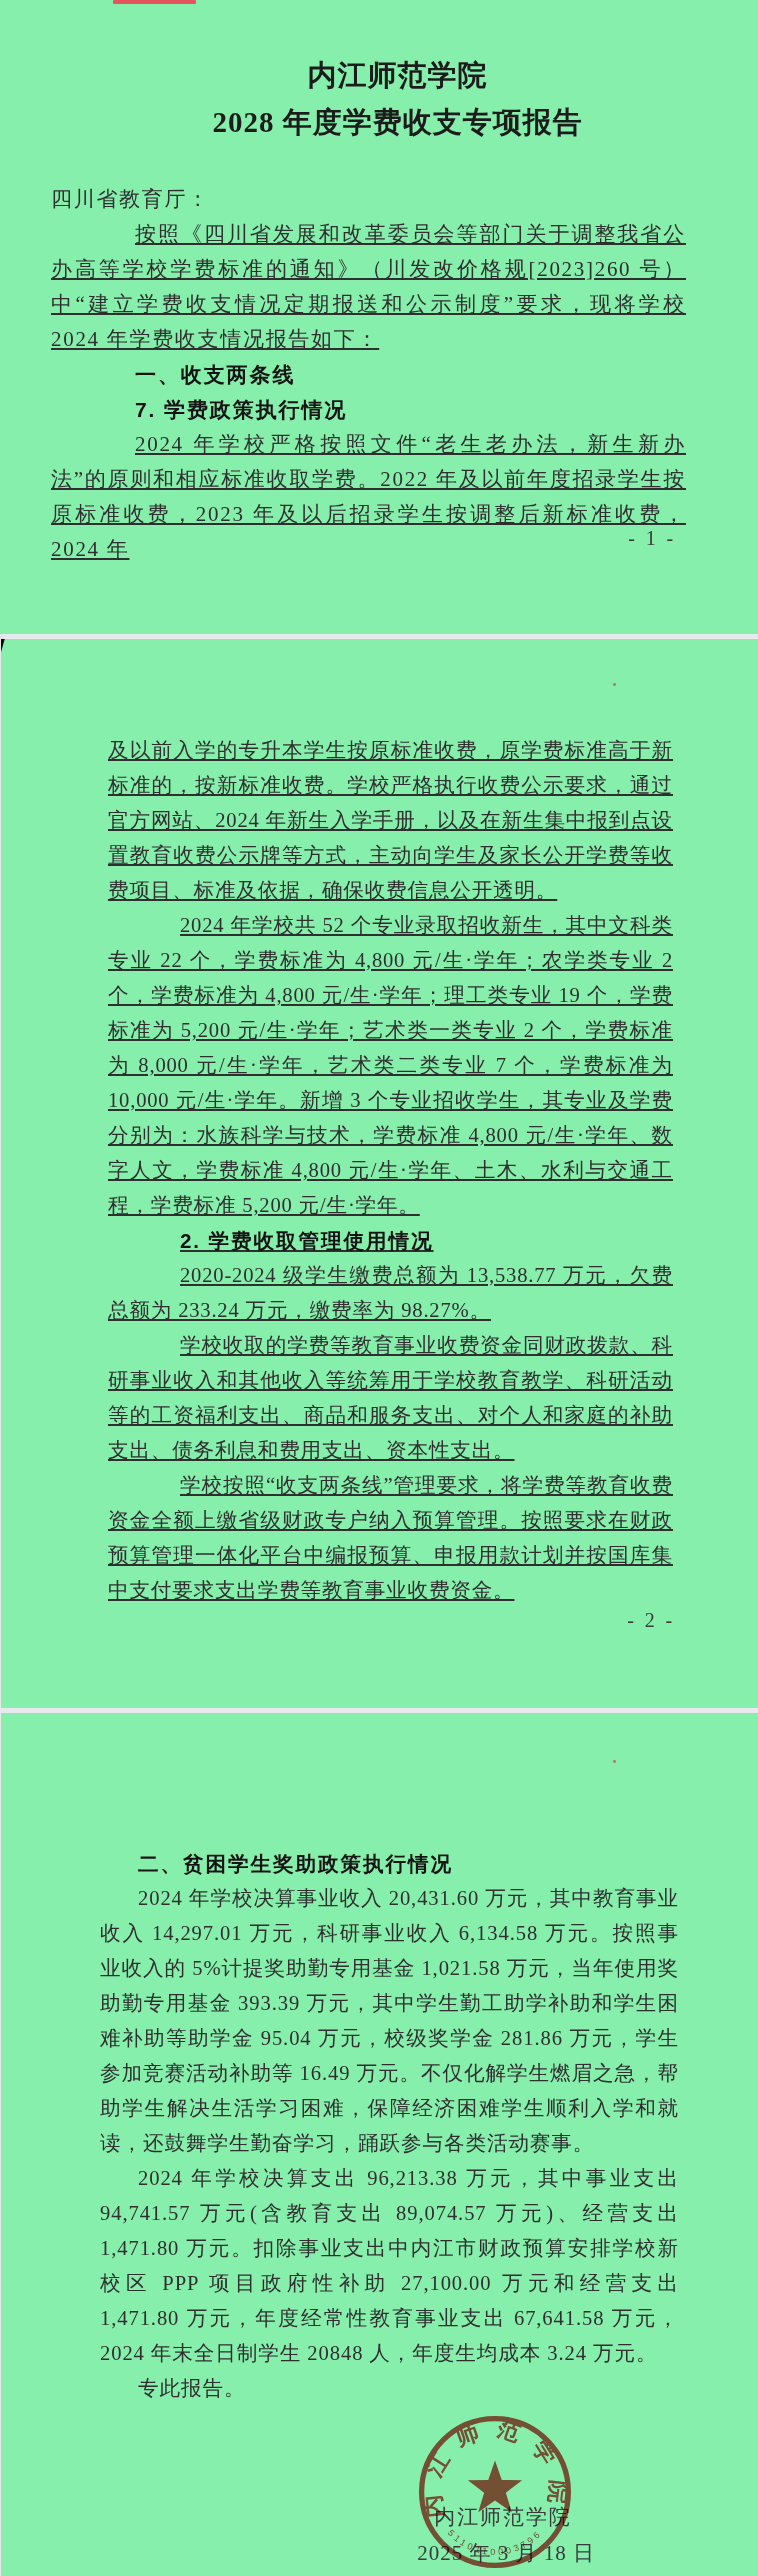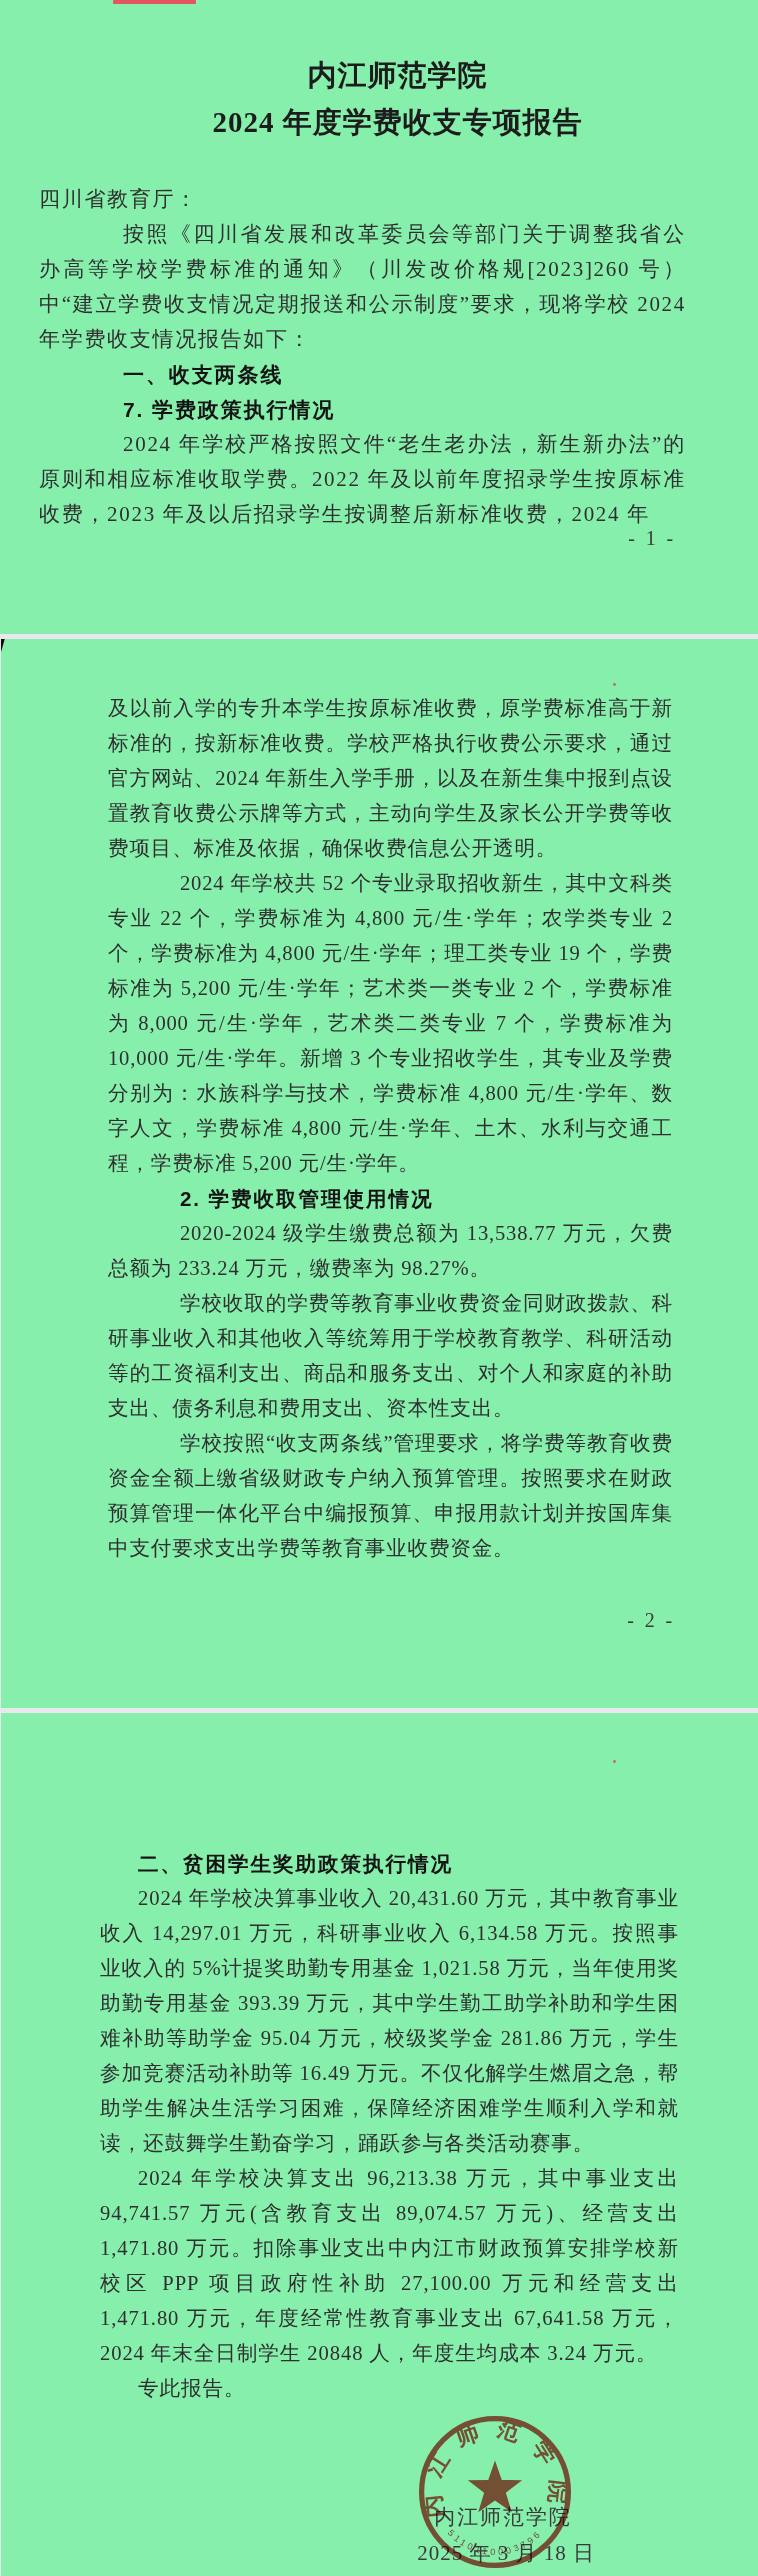--- a/index.html
+++ b/index.html
@@ -49,27 +49,27 @@
   }
 
   
   .content{
     color:#2f2f2f;
     text-align:justify;
     text-align-last:left;
   }
   .content p{margin:0;line-height:35px;}
   #page-1 .content{
-    margin:36px 73px 0 39px;
+    margin:36px 73px 0 51px;
     font-size:21px;letter-spacing:1.7px;
   }
-  #page-1 .content p.indent{text-indent:84px;}
+  #page-1 .content p.indent{text-indent:84px;text-decoration:underline;}
   #page-2 .content{
-    padding:52px 86px 0 107px;
-    font-size:20.6px;letter-spacing:0.8px;
+    padding:94px 86px 0 107px;
+    font-size:20.6px;letter-spacing:0.8px;text-decoration:underline;
   }
   #page-2 .content p.indent{text-indent:72px;}
   #page-3 .content{
     padding:133px 80px 0 99px;
     font-size:20.6px;letter-spacing:0.9px;
   }
   #page-3 .content p.indent{text-indent:38px;}
 
   .content p.heading{
     font-family:"Liberation Sans","DejaVu Sans",sans-serif;
@@ -112,21 +112,21 @@
 </head>
 <body>
 
 <div class="doc">
 
   <div class="page" id="page-1">
     <div class="red-topbar"></div>
 
     <div class="title-block">
       <div>内江师范学院</div>
-      <div>2024 年度学费收支专项报告</div>
+      <div>2028 年度学费收支专项报告</div>
     </div>
 
     <div class="content">
       <p>四川省教育厅：</p>
       <p class="indent">按照《四川省发展和改革委员会等部门关于调整我省公办高等学校学费标准的通知》（川发改价格规[2023]260 号）中“建立学费收支情况定期报送和公示制度”要求，现将学校 2024 年学费收支情况报告如下：</p>
       <p class="heading">一、收支两条线</p>
       <p class="heading">7. 学费政策执行情况</p>
       <p class="indent">2024 年学校严格按照文件“老生老办法，新生新办法”的原则和相应标准收取学费。2022 年及以前年度招录学生按原标准收费，2023 年及以后招录学生按调整后新标准收费，2024 年</p>
     </div>
 

